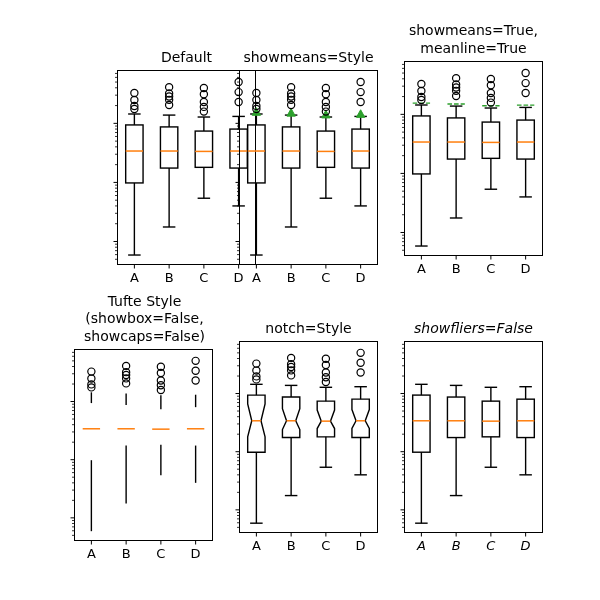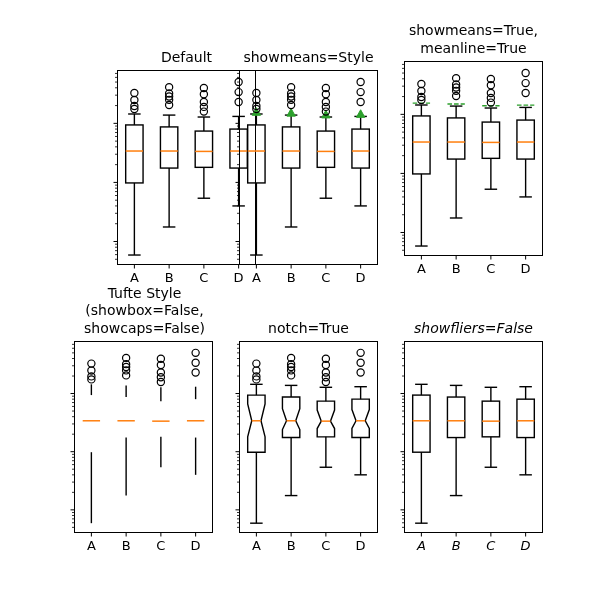--- a/index.html
+++ b/index.html
@@ -282,21 +282,21 @@
         <line x1="115.37" y1="135.9275286028484" x2="127.88" y2="135.9275286028484" stroke="#000000" stroke-width="1.4"></line>
         <rect x="112.9375" y="59.07247139715162" width="17.375" height="38.99089924619493" fill="none" stroke="#000000" stroke-width="1.4"></rect>
         <line x1="112.9375" y1="81.02445569761949" x2="130.3125" y2="81.02445569761949" stroke="#ff7f0e" stroke-width="1.5"></line>
         <line x1="112.9375" y1="44.17167379553388" x2="130.3125" y2="44.17167379553388" stroke="#2ca02c" stroke-width="1.4" stroke-dasharray="4.6,2"></line>
         <circle cx="121.625" cy="31.9796001789328" r="3.6" fill="none" stroke="#000000" stroke-width="1.2"></circle>
         <circle cx="121.625" cy="22.103340777008047" r="3.6" fill="none" stroke="#000000" stroke-width="1.2"></circle>
         <circle cx="121.625" cy="12.05787183702921" r="3.6" fill="none" stroke="#000000" stroke-width="1.2"></circle>
       </svg>
   </div>
 
-  <div class="subplot" id="p4" style="left:74px;top:341px;width:141px;height:192px;">
+  <div class="subplot" id="p4" style="left:74px;top:349px;width:141px;height:192px;">
     <div class="title">Tufte Style
 (showbox=False,
 showcaps=False)</div>
     <svg class="axes" width="139" height="192">
         <rect x="0.5" y="0.5" width="138" height="191" fill="none" stroke="#000000" stroke-width="1"></rect>
         <line x1="-2" y1="186.36335855112273" x2="0" y2="186.36335855112273" stroke="#000000" stroke-width="0.8"></line>
         <line x1="-2" y1="181.75788714943494" x2="0" y2="181.75788714943494" stroke="#000000" stroke-width="0.8"></line>
         <line x1="-2" y1="177.8640165617815" x2="0" y2="177.8640165617815" stroke="#000000" stroke-width="0.8"></line>
         <line x1="-2" y1="174.49099243466318" x2="0" y2="174.49099243466318" stroke="#000000" stroke-width="0.8"></line>
         <line x1="-2" y1="171.5157742988699" x2="0" y2="171.5157742988699" stroke="#000000" stroke-width="0.8"></line>
@@ -359,21 +359,21 @@
         <line x1="121.625" y1="58.16366414488775" x2="121.625" y2="45.70609444165273" stroke="#000000" stroke-width="1.4"></line>
         <line x1="121.625" y1="96.55470340267968" x2="121.625" y2="133.83633585511228" stroke="#000000" stroke-width="1.4"></line>
         <line x1="112.9375" y1="79.7779256099638" x2="130.3125" y2="79.7779256099638" stroke="#ff7f0e" stroke-width="1.5"></line>
         <circle cx="121.625" cy="31.48760633002614" r="3.6" fill="none" stroke="#000000" stroke-width="1.2"></circle>
         <circle cx="121.625" cy="21.763289380438692" r="3.6" fill="none" stroke="#000000" stroke-width="1.2"></circle>
         <circle cx="121.625" cy="11.872366116459531" r="3.6" fill="none" stroke="#000000" stroke-width="1.2"></circle>
       </svg>
   </div>
 
   <div class="subplot" id="p5" style="left:239px;top:341px;width:139px;height:192px;">
-    <div class="title">notch=True</div>
+    <div class="title">notch=Style</div>
     <svg class="axes" width="139" height="192">
         <rect x="0.5" y="0.5" width="138" height="191" fill="none" stroke="#000000" stroke-width="1"></rect>
         <line x1="-2" y1="186.36335855112273" x2="0" y2="186.36335855112273" stroke="#000000" stroke-width="0.8"></line>
         <line x1="-2" y1="181.75788714943494" x2="0" y2="181.75788714943494" stroke="#000000" stroke-width="0.8"></line>
         <line x1="-2" y1="177.8640165617815" x2="0" y2="177.8640165617815" stroke="#000000" stroke-width="0.8"></line>
         <line x1="-2" y1="174.49099243466318" x2="0" y2="174.49099243466318" stroke="#000000" stroke-width="0.8"></line>
         <line x1="-2" y1="171.5157742988699" x2="0" y2="171.5157742988699" stroke="#000000" stroke-width="0.8"></line>
         <line x1="-3.5" y1="168.8543509857859" x2="0" y2="168.8543509857859" stroke="#000000" stroke-width="1"></line>
         <line x1="-2" y1="151.3453434204491" x2="0" y2="151.3453434204491" stroke="#000000" stroke-width="0.8"></line>
         <line x1="-2" y1="141.103230569884" x2="0" y2="141.103230569884" stroke="#000000" stroke-width="0.8"></line>

